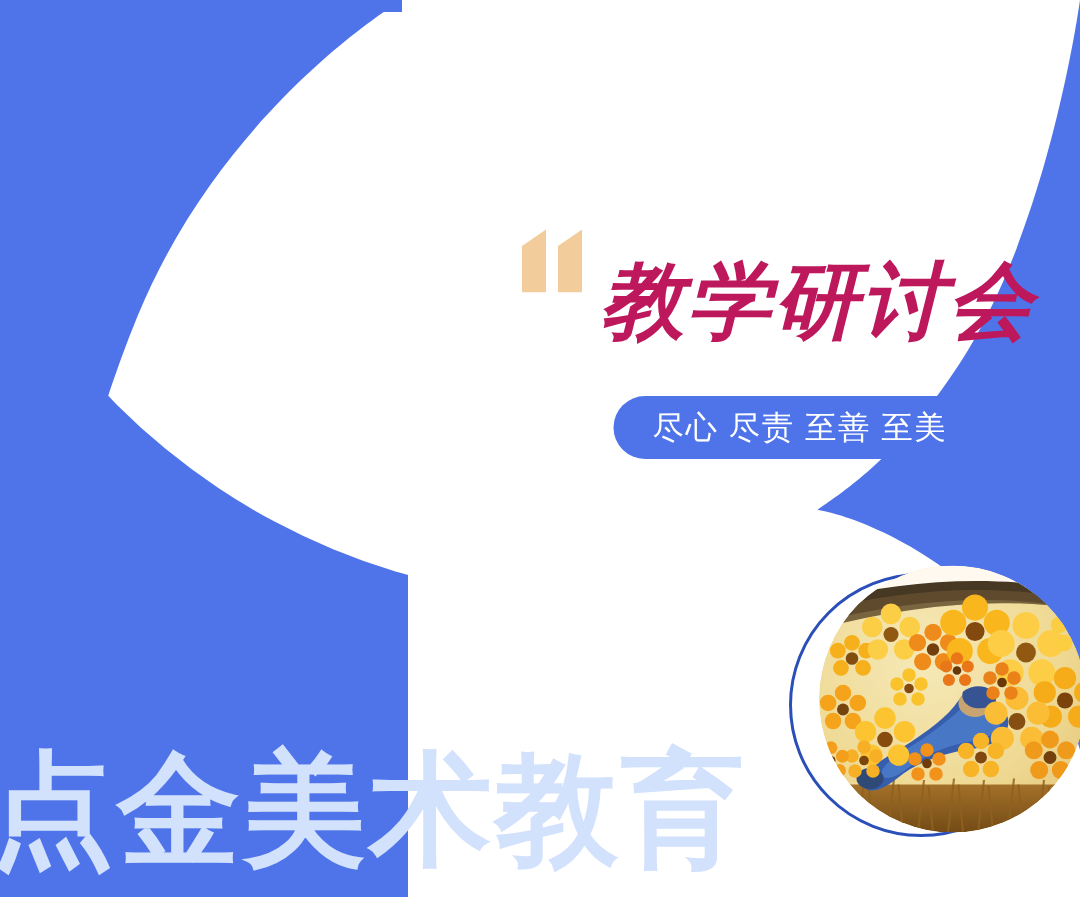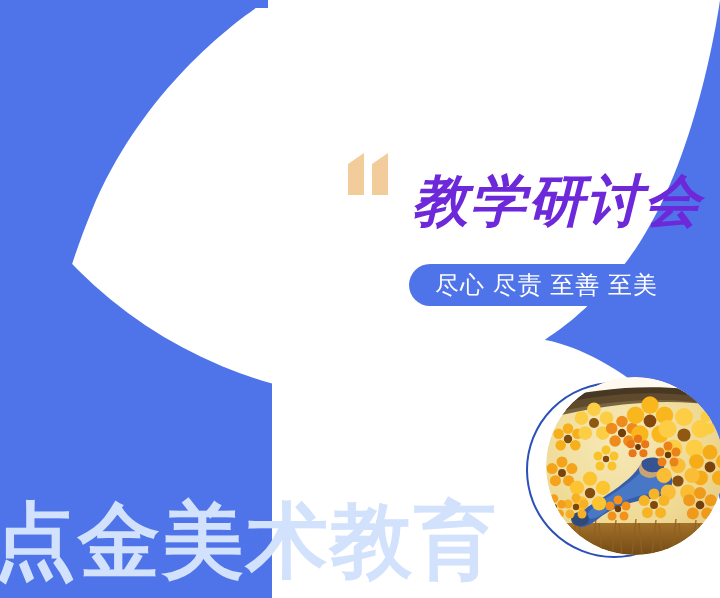--- a/index.html
+++ b/index.html
@@ -19,36 +19,36 @@
   #bg-art { position:absolute; left:0; top:0; width:720px; height:598px; }
 
   
   .quote-mark {
     position:absolute; left:348px; top:153px;
     width:46px; height:42px;
   }
 
   
   #headline {
-    position:absolute; left:412px; top:170px;
+    position:absolute; left:400px; top:170px;
     font-size:56px; line-height:62px;
     font-weight:bold; font-style:italic;
-    color:#6d28d9;
+    color:#be185d;
     letter-spacing:2px;
     white-space:nowrap;
   }
 
   
   #tagline-pill {
     position:absolute; left:409px; top:264px;
     height:42px; padding:0 26px;
     border-radius:21px;
     background:#4f74ea;
     display:flex; align-items:center; justify-content:center;
-    color:#ffffff; font-size:24px; letter-spacing:1px;
+    color:#ffffff; font-size:21px; letter-spacing:1px;
     white-space:nowrap;
     box-sizing:border-box;
   }
 
   
   #watermark {
     position:absolute; left:-6px; top:498px;
     font-size:82px; line-height:86px;
     font-weight:bold;
     color:#d2e1fc;

